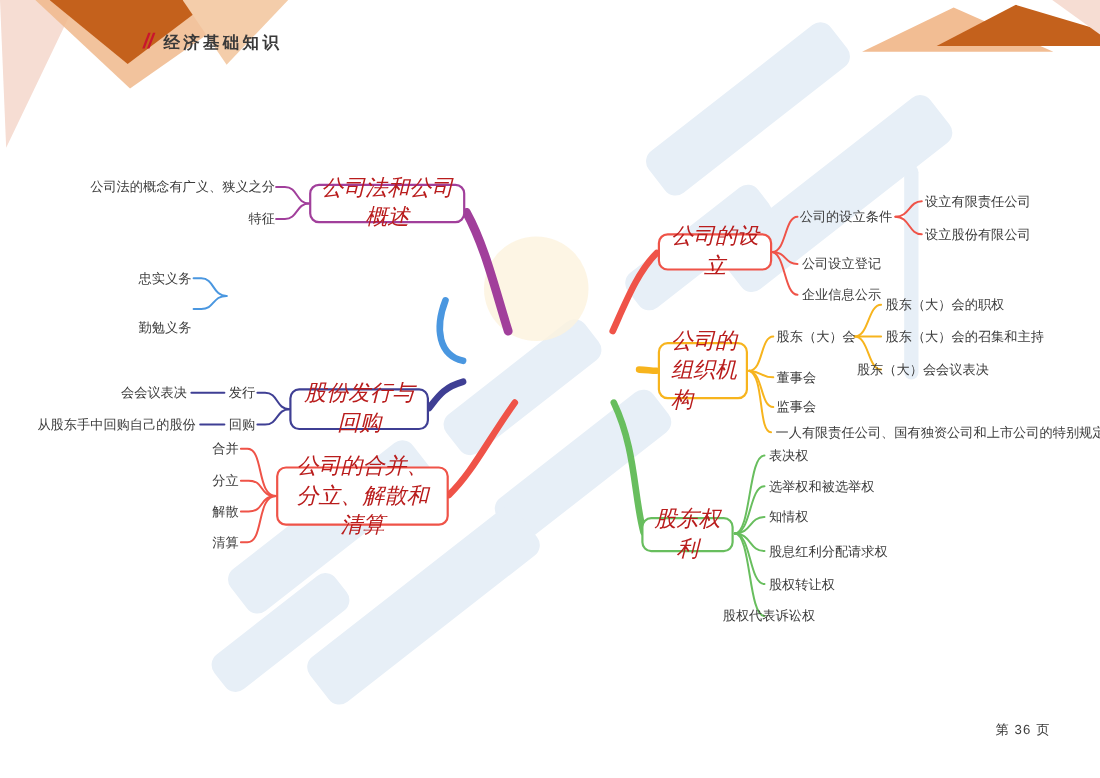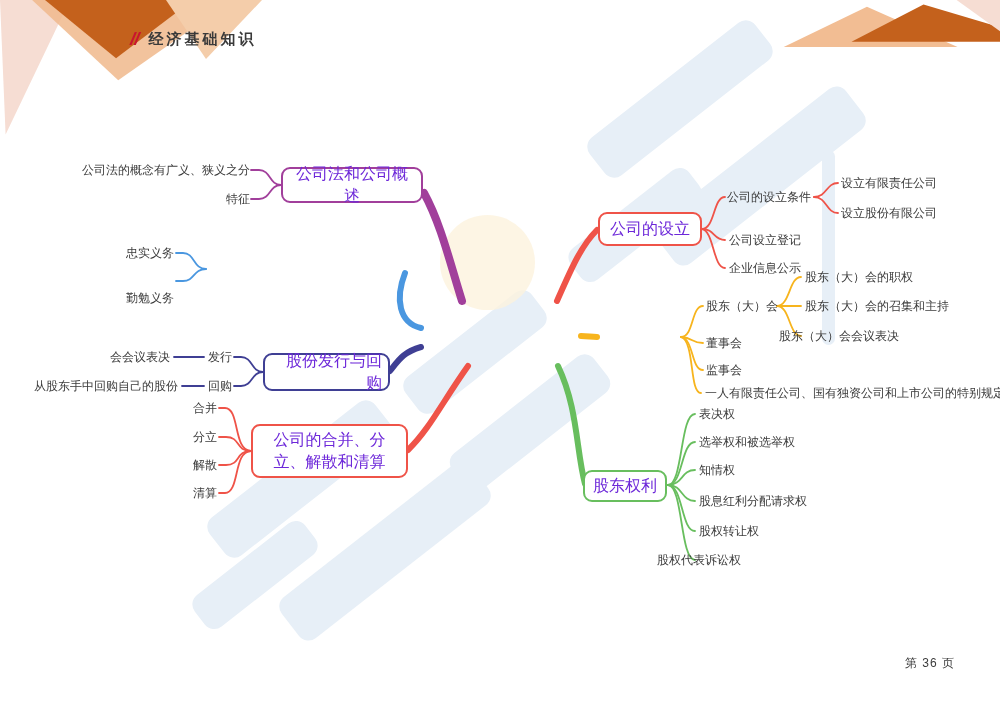--- a/index.html
+++ b/index.html
@@ -43,21 +43,21 @@
   
   svg.links{position:absolute; left:0; top:0;}
   svg.links path{fill:none; stroke-linecap:round;}
   .st-purple{stroke:var(--purple);} .st-blue{stroke:var(--blue);}
   .st-navy{stroke:var(--navy);}     .st-red{stroke:var(--red);}
   .st-yellow{stroke:var(--yellow);} .st-green{stroke:var(--green);}
   .main{stroke-width:6px;} .main-thick{stroke-width:8px;} .sub{stroke-width:1.8px;}
   
   .node-box{position:absolute; background:#fff; border:2px solid #999; border-radius:9px;
     display:flex; align-items:center; justify-content:center; text-align:center;
-    font-size:16px; color:#6d28d9; line-height:1.35; box-sizing:border-box; padding:3px 6px;}
+    font-size:20px; color:#b91c1c; line-height:1.35; box-sizing:border-box; padding:3px 6px;font-style:italic;}
   .b-purple{border-color:var(--purple);} .b-blue{border-color:var(--blue);}
   .b-navy{border-color:var(--navy);}     .b-red{border-color:var(--red);}
   .b-yellow{border-color:var(--yellow);} .b-green{border-color:var(--green);}
   .center-node{position:absolute; left:420px; top:299px; width:160px; height:68px;
     background:#fff; border:2px solid #c8cdd6; border-radius:11px;
     display:flex; flex-direction:column; align-items:center; justify-content:center;
     font-size:19px; font-weight:bold; color:#2a2f3a; line-height:1.45;
     box-shadow:0 2px 5px rgba(60,70,90,.15); box-sizing:border-box;}
   .org-lines{flex-direction:column; align-items:flex-start; text-align:left; padding-left:10px;}
   .leaf{position:absolute; font-size:12px; color:#3b3b3b; white-space:nowrap; line-height:14px;}
@@ -137,39 +137,43 @@
   </svg>
 
 
   <div class="node-box b-purple" style="left:281px;top:167px;width:142px;height:36px;">公司法和公司概述</div>
   <div class="leaf r" style="left:58px;top:163px;width:192px;">公司法的概念有广义、狭义之分</div>
   <div class="leaf r" style="left:190px;top:192px;width:60px;">特征</div>
 
   <div class="leaf r" style="left:114px;top:246px;width:60px;">忠实义务</div>
   <div class="leaf r" style="left:114px;top:291px;width:60px;">勤勉义务</div>
 
-  <div class="node-box b-navy" style="left:263px;top:353px;width:127px;height:38px;text-align:right;">股份发行与回购</div>
+  <div class="node-box b-navy" style="left:263px;top:353px;width:127px;height:38px;">股份发行与回购</div>
   <div class="leaf r" style="left:182px;top:350px;width:50px;">发行</div>
   <div class="leaf r" style="left:80px;top:350px;width:90px;">会会议表决</div>
   <div class="leaf r" style="left:182px;top:379px;width:50px;">回购</div>
   <div class="leaf r" style="left:30px;top:379px;width:148px;">从股东手中回购自己的股份</div>
 
   <div class="node-box b-red" style="left:251px;top:424px;width:157px;height:54px;text-align:center;justify-content:flex-start;padding:3px 9px;">公司的合并、分立、解散和清算</div>
   <div class="leaf r" style="left:167px;top:401px;width:50px;">合并</div>
   <div class="leaf r" style="left:167px;top:430px;width:50px;">分立</div>
   <div class="leaf r" style="left:167px;top:458px;width:50px;">解散</div>
   <div class="leaf r" style="left:167px;top:486px;width:50px;">清算</div>
 
   <div class="node-box b-red" style="left:598px;top:212px;width:104px;height:34px;">公司的设立</div>
   <div class="leaf" style="left:727px;top:190px;">公司的设立条件</div>
   <div class="leaf" style="left:841px;top:176px;">设立有限责任公司</div>
   <div class="leaf" style="left:841px;top:206px;">设立股份有限公司</div>
   <div class="leaf" style="left:729px;top:233px;">公司设立登记</div>
   <div class="leaf" style="left:729px;top:261px;">企业信息公示</div>
 
+  <div class="node-box b-yellow org-lines" style="left:598px;top:311px;width:82px;height:52px;">
+    <span>公司的</span>
+    <span>组织机构</span>
+  </div>
   <div class="leaf" style="left:706px;top:299px;">股东（大）会</div>
   <div class="leaf" style="left:805px;top:270px;">股东（大）会的职权</div>
   <div class="leaf" style="left:805px;top:299px;">股东（大）会的召集和主持</div>
   <div class="leaf" style="left:779px;top:329px;">股东（大）会会议表决</div>
   <div class="leaf" style="left:706px;top:336px;">董事会</div>
   <div class="leaf" style="left:706px;top:363px;">监事会</div>
   <div class="leaf" style="left:705px;top:386px;">一人有限责任公司、国有独资公司和上市公司的特别规定</div>
 
   <div class="node-box b-green" style="left:583px;top:470px;width:84px;height:32px;">股东权利</div>
   <div class="leaf" style="left:699px;top:407px;">表决权</div>

